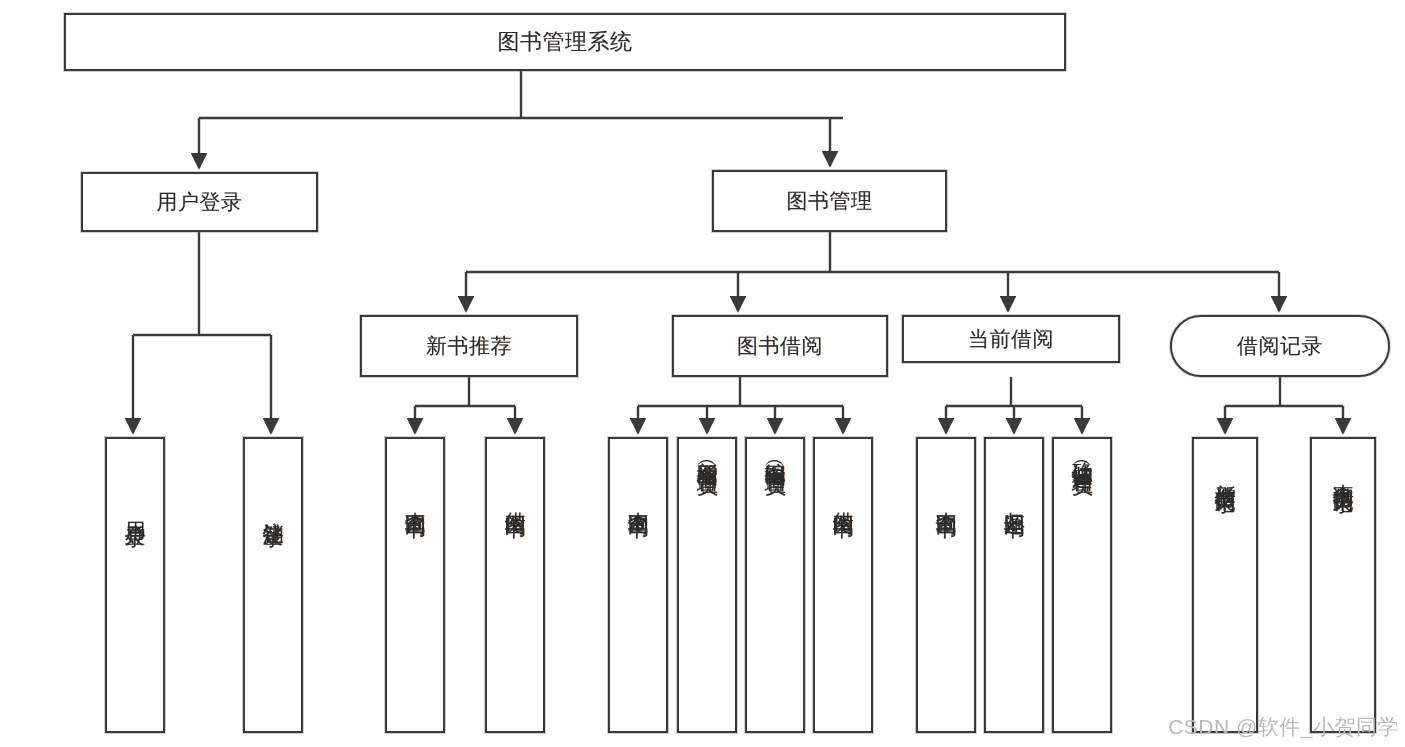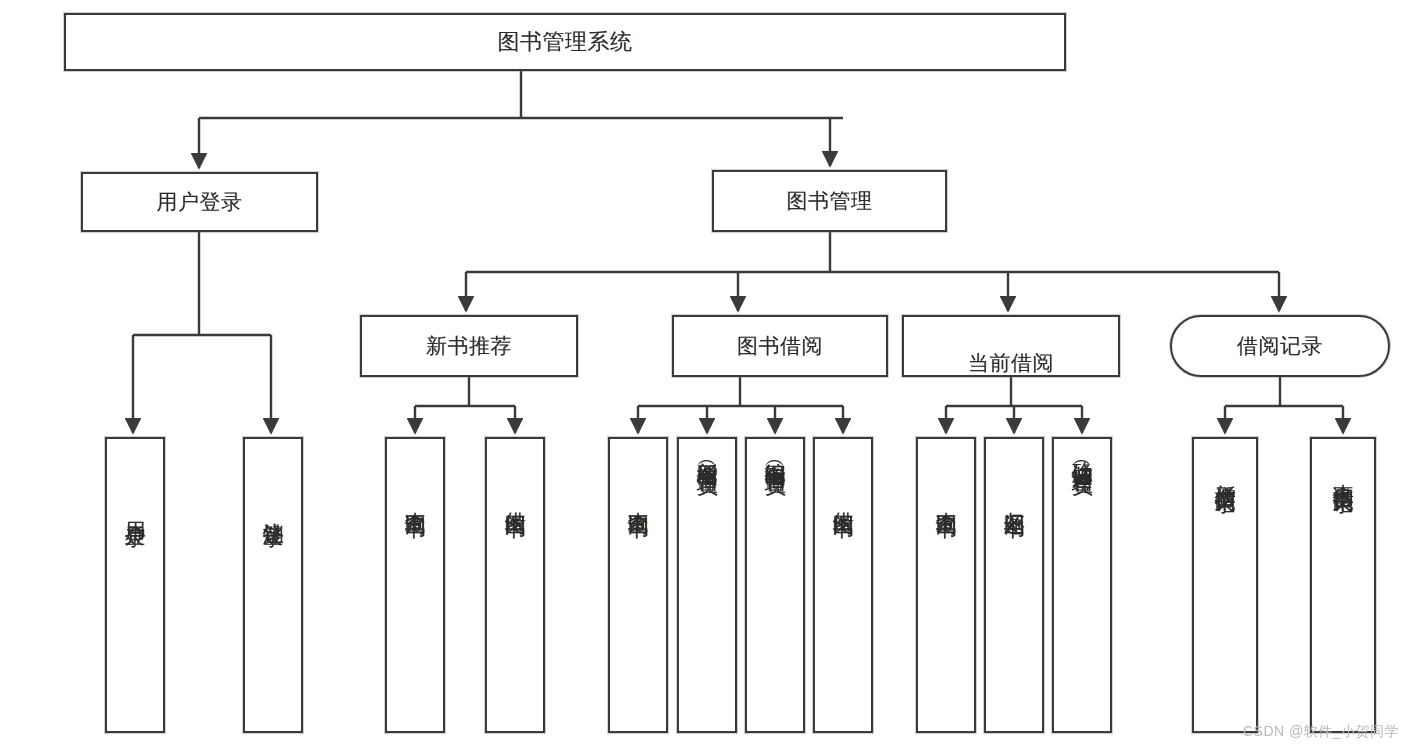--- a/index.html
+++ b/index.html
@@ -46,21 +46,21 @@
     line-height:1.45;
     letter-spacing:2px;
     white-space:nowrap;
     text-shadow:0.5px 0 0 rgba(200,120,40,.30), -0.5px 0 0 rgba(90,140,210,.30);
   }
 
   .watermark{
     position:absolute;
     right:6px;
     bottom:6px;
-    font-size:14px;
+    font-size:21px;
     color:#b9b9b9;
     letter-spacing:.5px;
     white-space:nowrap;
   }
 </style>
 </head>
 <body>
 
 <div id="stage">
 
@@ -125,21 +125,21 @@
   <div class="node" style="left:712px;top:170px;width:235px;height:62px;">
     <span class="lbl">图书管理</span>
   </div>
 
   <div class="node" style="left:360px;top:315px;width:218px;height:62px;">
     <span class="lbl">新书推荐</span>
   </div>
   <div class="node" style="left:632px;top:315px;width:216px;height:62px;margin-left:40px;">
     <span class="lbl">图书借阅</span>
   </div>
-  <div class="node" style="left:902px;top:315px;width:218px;height:62px;align-items:flex-end;">
+  <div class="node" style="left:902px;top:315px;width:218px;height:48px;">
     <span class="lbl">当前借阅</span>
   </div>
   <div class="node" style="left:1170px;top:315px;width:220px;height:62px;border-radius:31px;">
     <span class="lbl">借阅记录</span>
   </div>
 
   <div class="leaf" style="left:105px;top:437px;width:60px;height:296px;">
     <span class="vlbl" style="margin-top:66px;">用户登录</span>
   </div>
   <div class="leaf" style="left:243px;top:437px;width:60px;height:296px;">

